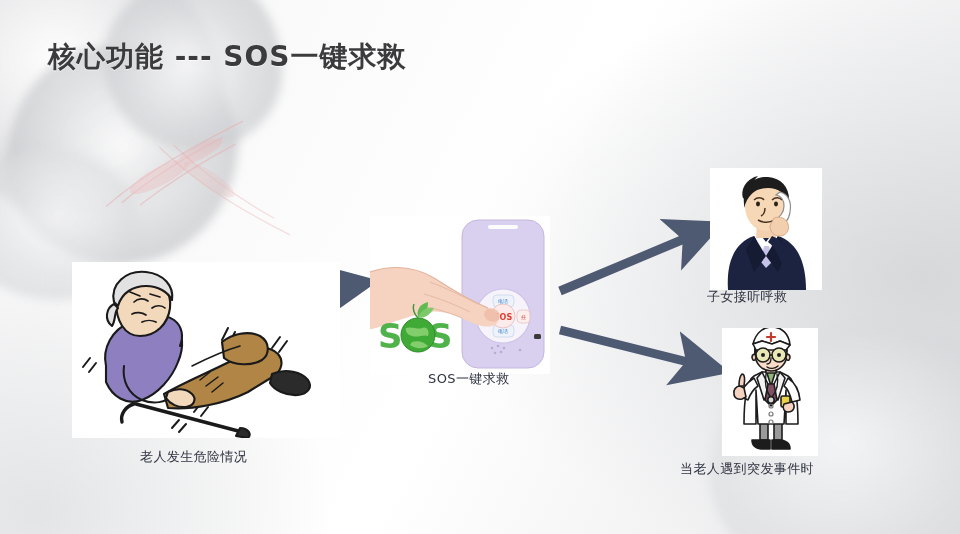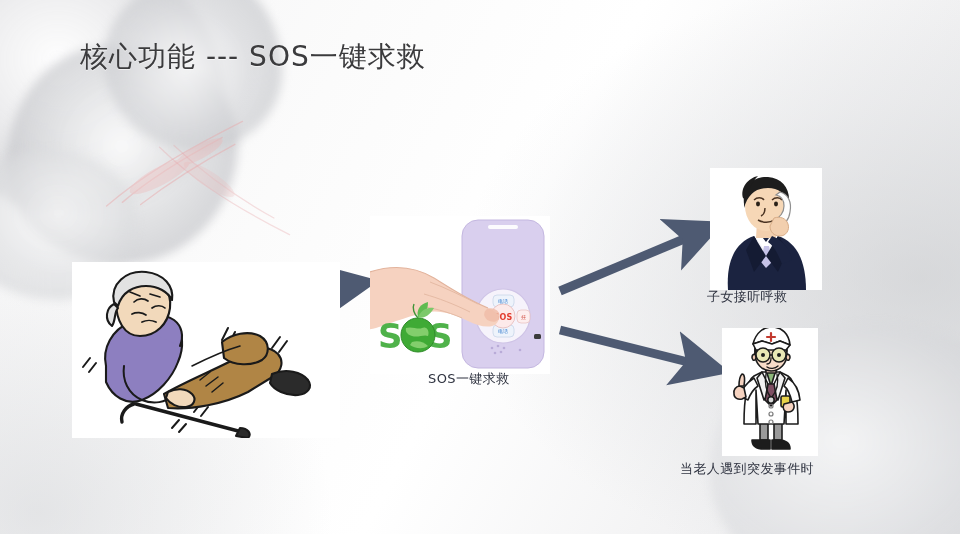--- a/index.html
+++ b/index.html
@@ -56,26 +56,25 @@
   .feather { position: absolute; pointer-events: none; opacity: 0.62; }
   .feather-1 { left: 96px;  top: 104px; width: 170px; height: 108px; transform: rotate(-6deg); }
   .feather-2 { left: 150px; top: 140px; width: 150px; height: 96px;  transform: rotate(9deg); opacity: 0.46; }
 
   
   .slide-title {
     position: absolute;
     left: 48px;
     top: 38px;
     font-size: 28px;
-    font-weight: 400;
+    font-weight: 700;
     color: #3b3b3d;
     letter-spacing: 1px;
     white-space: nowrap;
     text-shadow: 0 1px 0 rgba(255,255,255,0.6);
-    margin-left: 32px;
   }
 
   
   .body-text {
     position: absolute;
     left: 118px;
     top: 99px;
     width: 660px;
     font-size: 15.5px;
     line-height: 25px;
@@ -210,20 +209,21 @@
           <path d="M70 60 C74 58 80 58 84 60"></path>
           <path d="M58 30 l10 4 M78 32 l10 3"></path>
         </g>
 
         <path d="M62 142 C54 144 48 152 50 160" fill="none" stroke-width="3.4"></path>
         <path d="M64 142 L170 170" fill="none" stroke-width="3.4"></path>
         <path d="M168 166 C176 166 180 172 176 176 L164 174 Z" fill="#2b2b2b"></path>
       </g>
     </svg>
   </div>
+  <div class="caption" id="cap-elderly">老人发生危险情况</div>
 
   <div class="pic" id="pic-device">
     <svg viewBox="0 0 180 158" width="180" height="158">
       <rect width="180" height="158" fill="#ffffff"></rect>
 
       <rect x="92" y="4" width="82" height="148" rx="16" fill="#d9cfee"></rect>
       <rect x="92" y="4" width="82" height="148" rx="16" fill="none" stroke="#c4b7e0" stroke-width="1"></rect>
       <rect x="118" y="9" width="30" height="4" rx="2" fill="#ffffff" opacity="0.92"></rect>
       <rect x="164" y="118" width="7" height="5" rx="1.5" fill="#3b3b3b"></rect>
       <g fill="#b9abd8">

